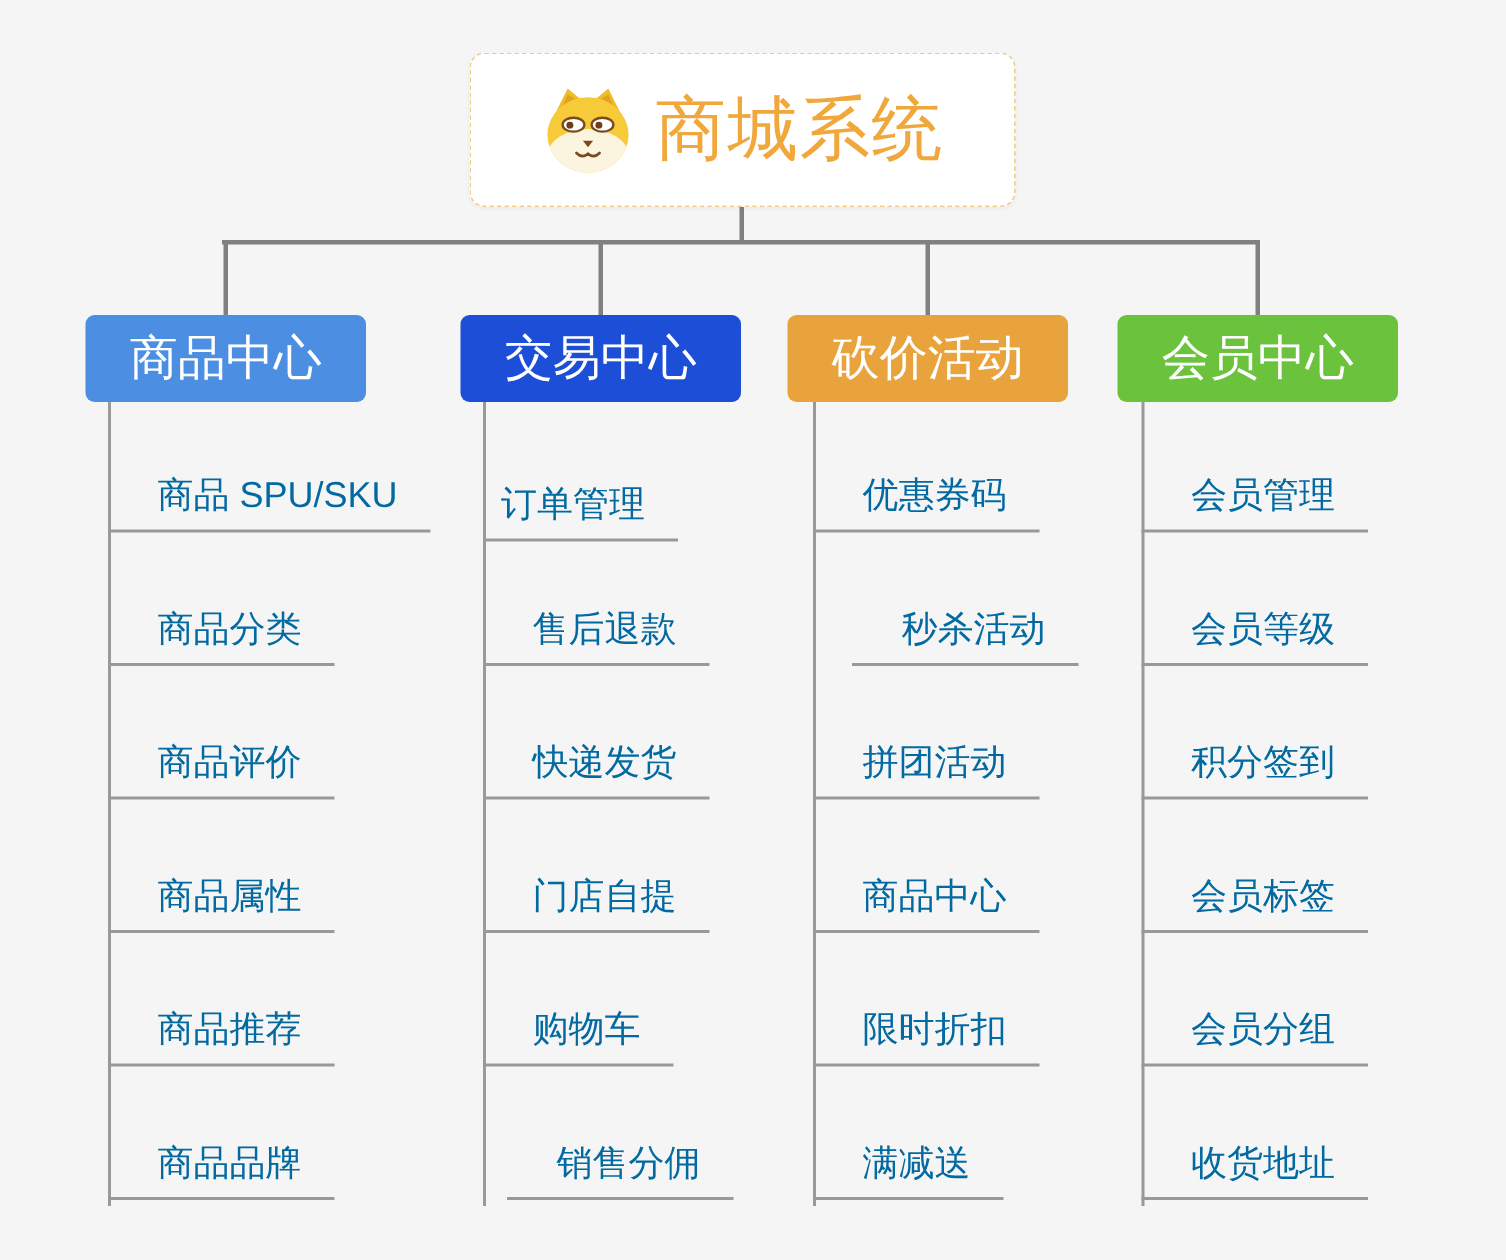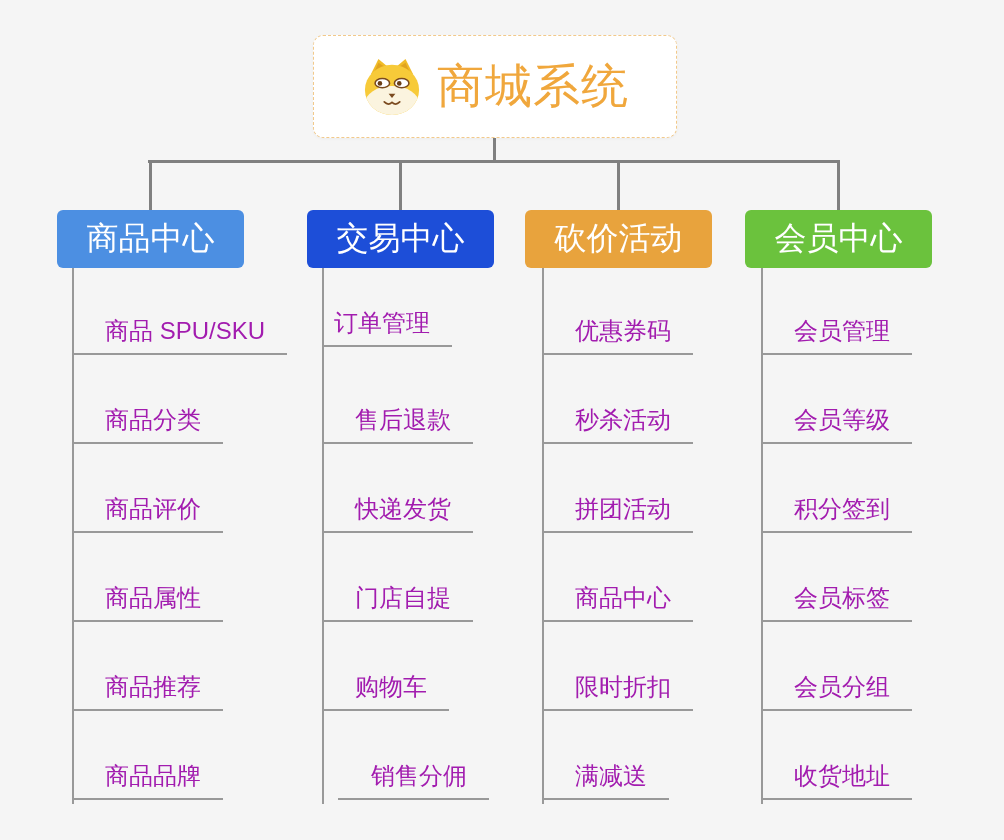--- a/index.html
+++ b/index.html
@@ -44,21 +44,21 @@
   .branch-label{
     color:#ffffff;
     font-size:32px;
     white-space:nowrap;
   }
   
   .leaf{
     position:absolute;
     font-size:24px;
     line-height:32px;
-    color:#a21caf;
+    color:#0369a1;
     padding:0 22px 6px 33px;
     border-bottom:2px solid #999999;
     white-space:nowrap;
     z-index:2;
     background:transparent;
   }
 </style>
 </head>
 <body>
 
@@ -106,33 +106,33 @@
       <div class="leaf" style="left: 72px; top: 404px;">商品分类</div>
       <div class="leaf" style="left: 72px; top: 493px;">商品评价</div>
       <div class="leaf" style="left: 72px; top: 582px;">商品属性</div>
       <div class="leaf" style="left: 72px; top: 671px;">商品推荐</div>
       <div class="leaf" style="left: 72px; top: 760px;">商品品牌</div>
       <div class="connector" style="left: 399px; top: 160px; width: 3px; height: 53px;"></div>
       <div class="branch-node" style="left: 307px; background: #1d4ed8;">
         <span class="branch-label">交易中心</span>
       </div>
       <div class="vline" style="left: 322px; top: 268px; height: 536px;"></div>
-      <div class="leaf" style="left: 322px; top: 307px; padding-left: 12px;">订单管理</div>
+      <div class="leaf" style="left: 322px; top: 321px; padding-left: 12px;">订单管理</div>
       <div class="leaf" style="left: 322px; top: 404px;">售后退款</div>
       <div class="leaf" style="left: 322px; top: 493px;">快递发货</div>
       <div class="leaf" style="left: 322px; top: 582px; text-align: right;">门店自提</div>
       <div class="leaf" style="left: 322px; top: 671px;">购物车</div>
       <div class="leaf" style="left: 322px; top: 760px; margin-left: 16px;">销售分佣</div>
       <div class="connector" style="left: 617px; top: 160px; width: 3px; height: 53px;"></div>
       <div class="branch-node" style="left: 525px; background: rgb(232, 163, 61);">
         <span class="branch-label">砍价活动</span>
       </div>
       <div class="vline" style="left: 542px; top: 268px; height: 536px;"></div>
       <div class="leaf" style="left: 542px; top: 315px;">优惠券码</div>
-      <div class="leaf" style="left: 542px; top: 404px;">秒杀活动</div>
+      <div class="leaf" style="left: 568px; top: 404px;">秒杀活动</div>
       <div class="leaf" style="left: 542px; top: 493px;">拼团活动</div>
       <div class="leaf" style="left: 542px; top: 582px;">商品中心</div>
       <div class="leaf" style="left: 542px; top: 671px;">限时折扣</div>
       <div class="leaf" style="left: 542px; top: 760px;">满减送</div>
       <div class="connector" style="left: 837px; top: 160px; width: 3px; height: 53px;"></div>
       <div class="branch-node" style="left: 745px; background: rgb(107, 194, 61); justify-content: center;">
         <span class="branch-label">会员中心</span>
       </div>
       <div class="vline" style="left: 761px; top: 268px; height: 536px;"></div>
       <div class="leaf" style="left: 761px; top: 315px;">会员管理</div>

